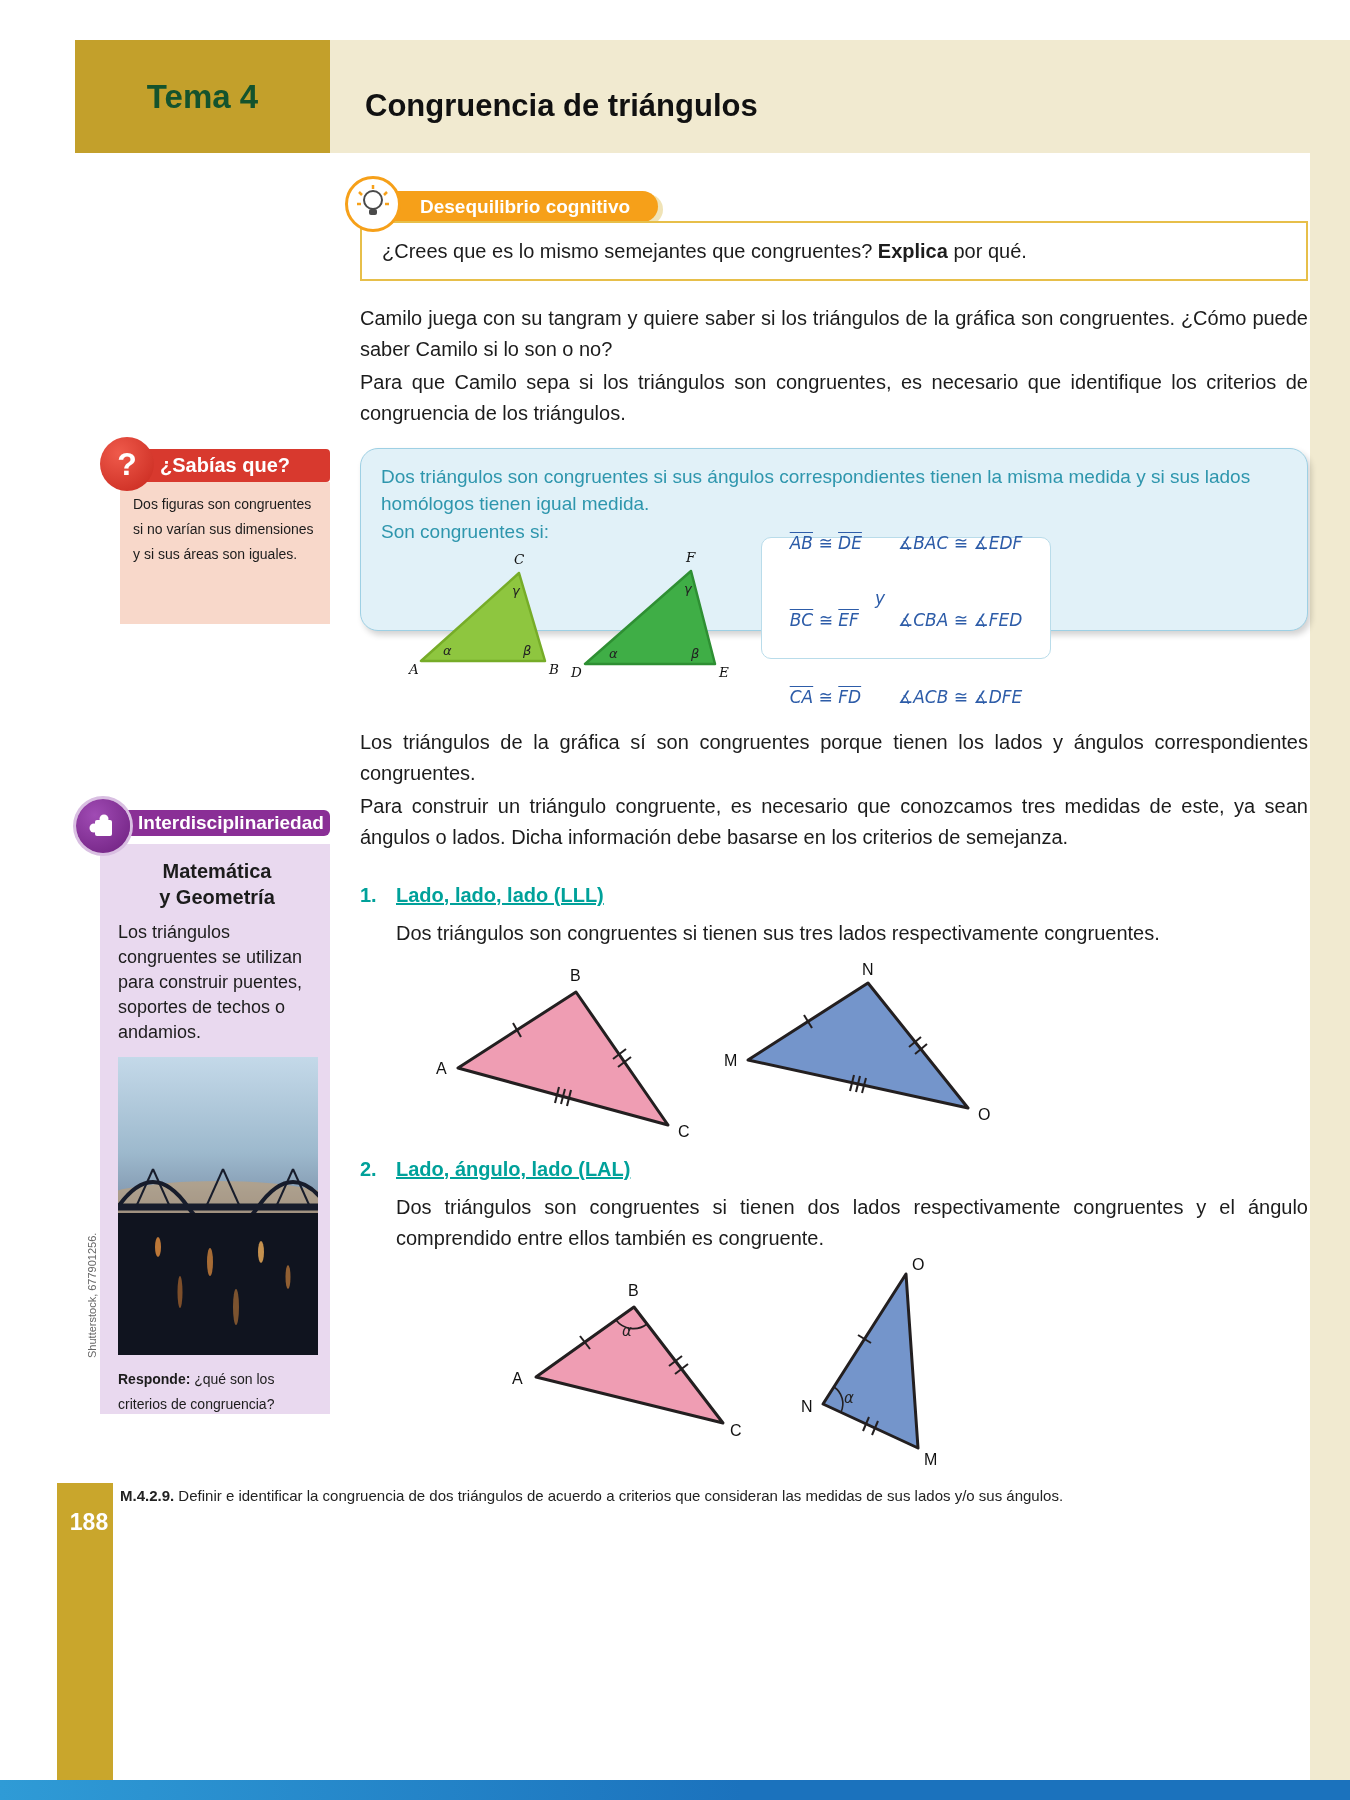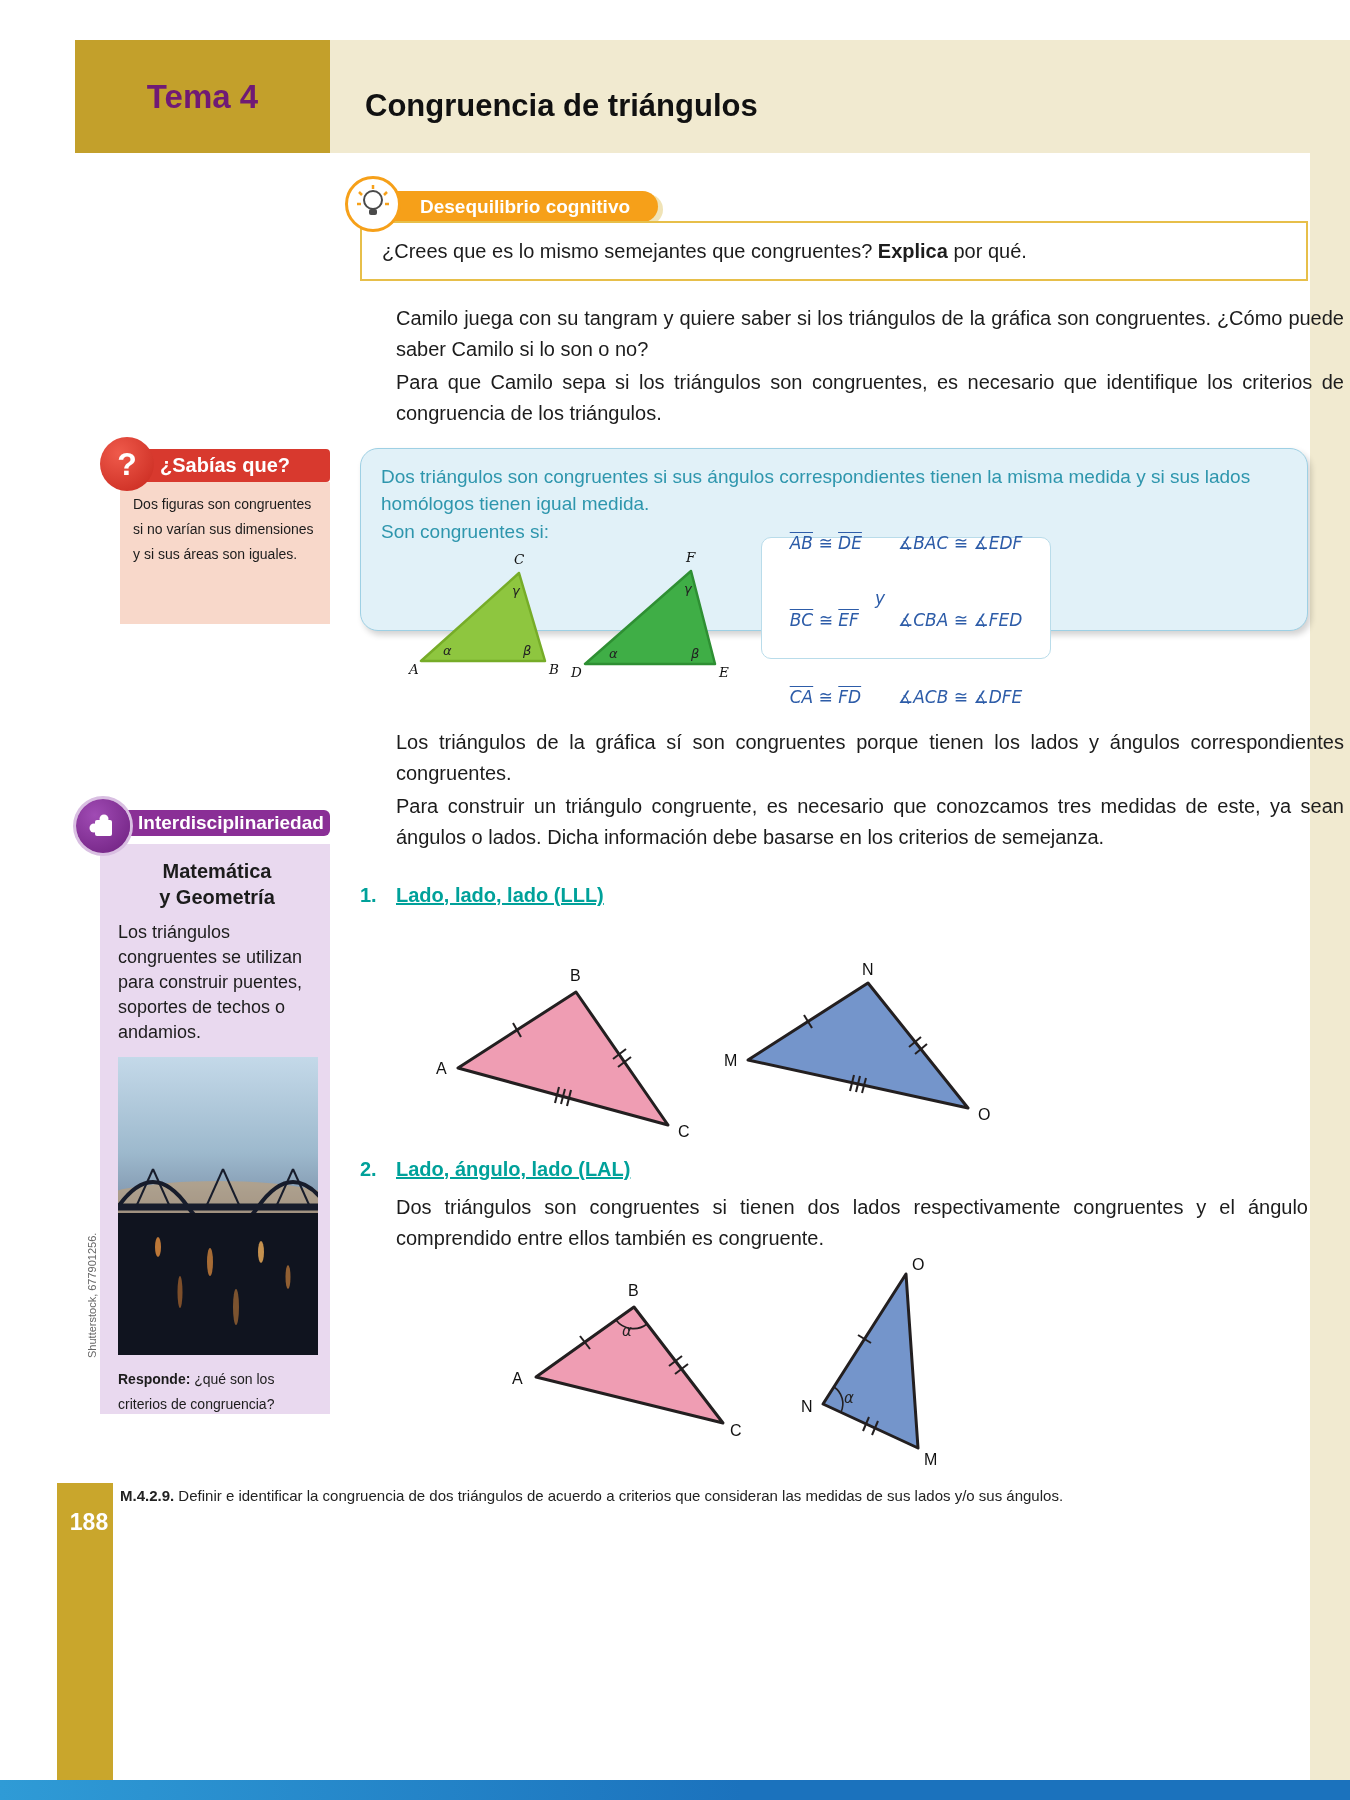--- a/index.html
+++ b/index.html
@@ -4,37 +4,37 @@
 <style>
   html,body{margin:0;padding:0;background:#9a9a9a;}
   .page{position:relative;width:1350px;height:1800px;background:#ffffff;overflow:hidden;
         font-family:"Liberation Sans",sans-serif;color:#1c1c1c;margin:0 auto;}
 
   
   .top-band{position:absolute;left:75px;top:40px;right:0;height:113px;background:#f1ead0;}
   .right-strip{position:absolute;right:0;top:40px;width:40px;bottom:20px;background:#f1ead0;}
   .tema-box{position:absolute;left:75px;top:40px;width:255px;height:113px;background:#c3a02b;
             display:flex;align-items:center;justify-content:center;
-            font-size:33px;font-weight:bold;color:#701a75;}
+            font-size:33px;font-weight:bold;color:#14532d;}
   .page-title{position:absolute;left:365px;top:88px;font-size:31px;font-weight:bold;color:#111;}
 
   
   .cog-badge{position:absolute;left:392px;top:191px;width:238px;height:31px;background:#f6a019;
              border-radius:0 16px 16px 0;color:#fff;font-weight:bold;font-size:19px;
              display:flex;align-items:center;padding-left:28px;box-shadow:5px 3px 0 #f0e3b6;}
   .cog-icon{position:absolute;left:345px;top:176px;width:56px;height:56px;border-radius:50%;
             background:#fff;border:3px solid #f6a019;box-sizing:border-box;z-index:2;
             display:flex;align-items:center;justify-content:center;}
   .question-box{position:absolute;left:360px;top:221px;width:948px;height:60px;background:#fff;
                 border:2px solid #e7bf4a;box-sizing:border-box;display:flex;align-items:center;
                 padding:0 20px;font-size:20px;}
 
   
   .para{position:absolute;left:360px;width:948px;font-size:20px;line-height:31px;
-        text-align:justify;color:#1c1c1c;margin-left:36px;}
+        text-align:justify;color:#1c1c1c;}
 
   
   .sabias-icon{position:absolute;left:100px;top:437px;width:54px;height:54px;border-radius:50%;
                background:radial-gradient(circle at 35% 30%,#ef5a4b,#c7271d);z-index:3;
                display:flex;align-items:center;justify-content:center;color:#fff;
                font-size:32px;font-weight:bold;}
   .sabias-ribbon{position:absolute;left:120px;top:449px;width:210px;height:33px;background:#d8392e;
                  border-radius:0 4px 4px 0;color:#fff;font-weight:bold;font-size:20px;
                  display:flex;align-items:center;padding-left:40px;box-sizing:border-box;z-index:2;}
   .sabias-box{position:absolute;left:120px;top:482px;width:210px;height:142px;background:#f8d8ca;
@@ -172,20 +172,21 @@
         <div class="row">∡ACB ≅ ∡DFE</div>
       </div>
     </div>
   </div>
 
   <div class="para" style="top:727px">Los triángulos de la gráfica sí son congruentes porque tienen los lados y ángulos correspondientes congruentes.</div>
   <div class="para" style="top:791px">Para construir un triángulo congruente, es necesario que conozcamos tres medidas de este, ya sean ángulos o lados. Dicha información debe basarse en los criterios de semejanza.</div>
 
   <div class="crit-num" style="top:884px">1.</div>
   <div class="crit-title" style="top:884px">Lado, lado, lado (LLL)</div>
+  <div class="crit-text" style="top:918px">Dos triángulos son congruentes si tienen sus tres lados respectivamente congruentes.</div>
 
   <svg class="figsvg" style="top:962px" width="912" height="190" viewBox="0 0 912 190">
 
     <polygon points="62,106 180,30 272,163" fill="#ef9db3" stroke="#231f20" stroke-width="3" stroke-linejoin="round"></polygon>
     <line x1="117" y1="61" x2="125" y2="75" stroke="#231f20" stroke-width="2"></line>
     <line x1="222" y1="105" x2="235" y2="95" stroke="#231f20" stroke-width="2"></line>
     <line x1="217" y1="97" x2="230" y2="87" stroke="#231f20" stroke-width="2"></line>
     <line x1="159" y1="141" x2="163" y2="125" stroke="#231f20" stroke-width="2"></line>
     <line x1="165" y1="142" x2="169" y2="127" stroke="#231f20" stroke-width="2"></line>
     <line x1="171" y1="144" x2="175" y2="128" stroke="#231f20" stroke-width="2"></line>

